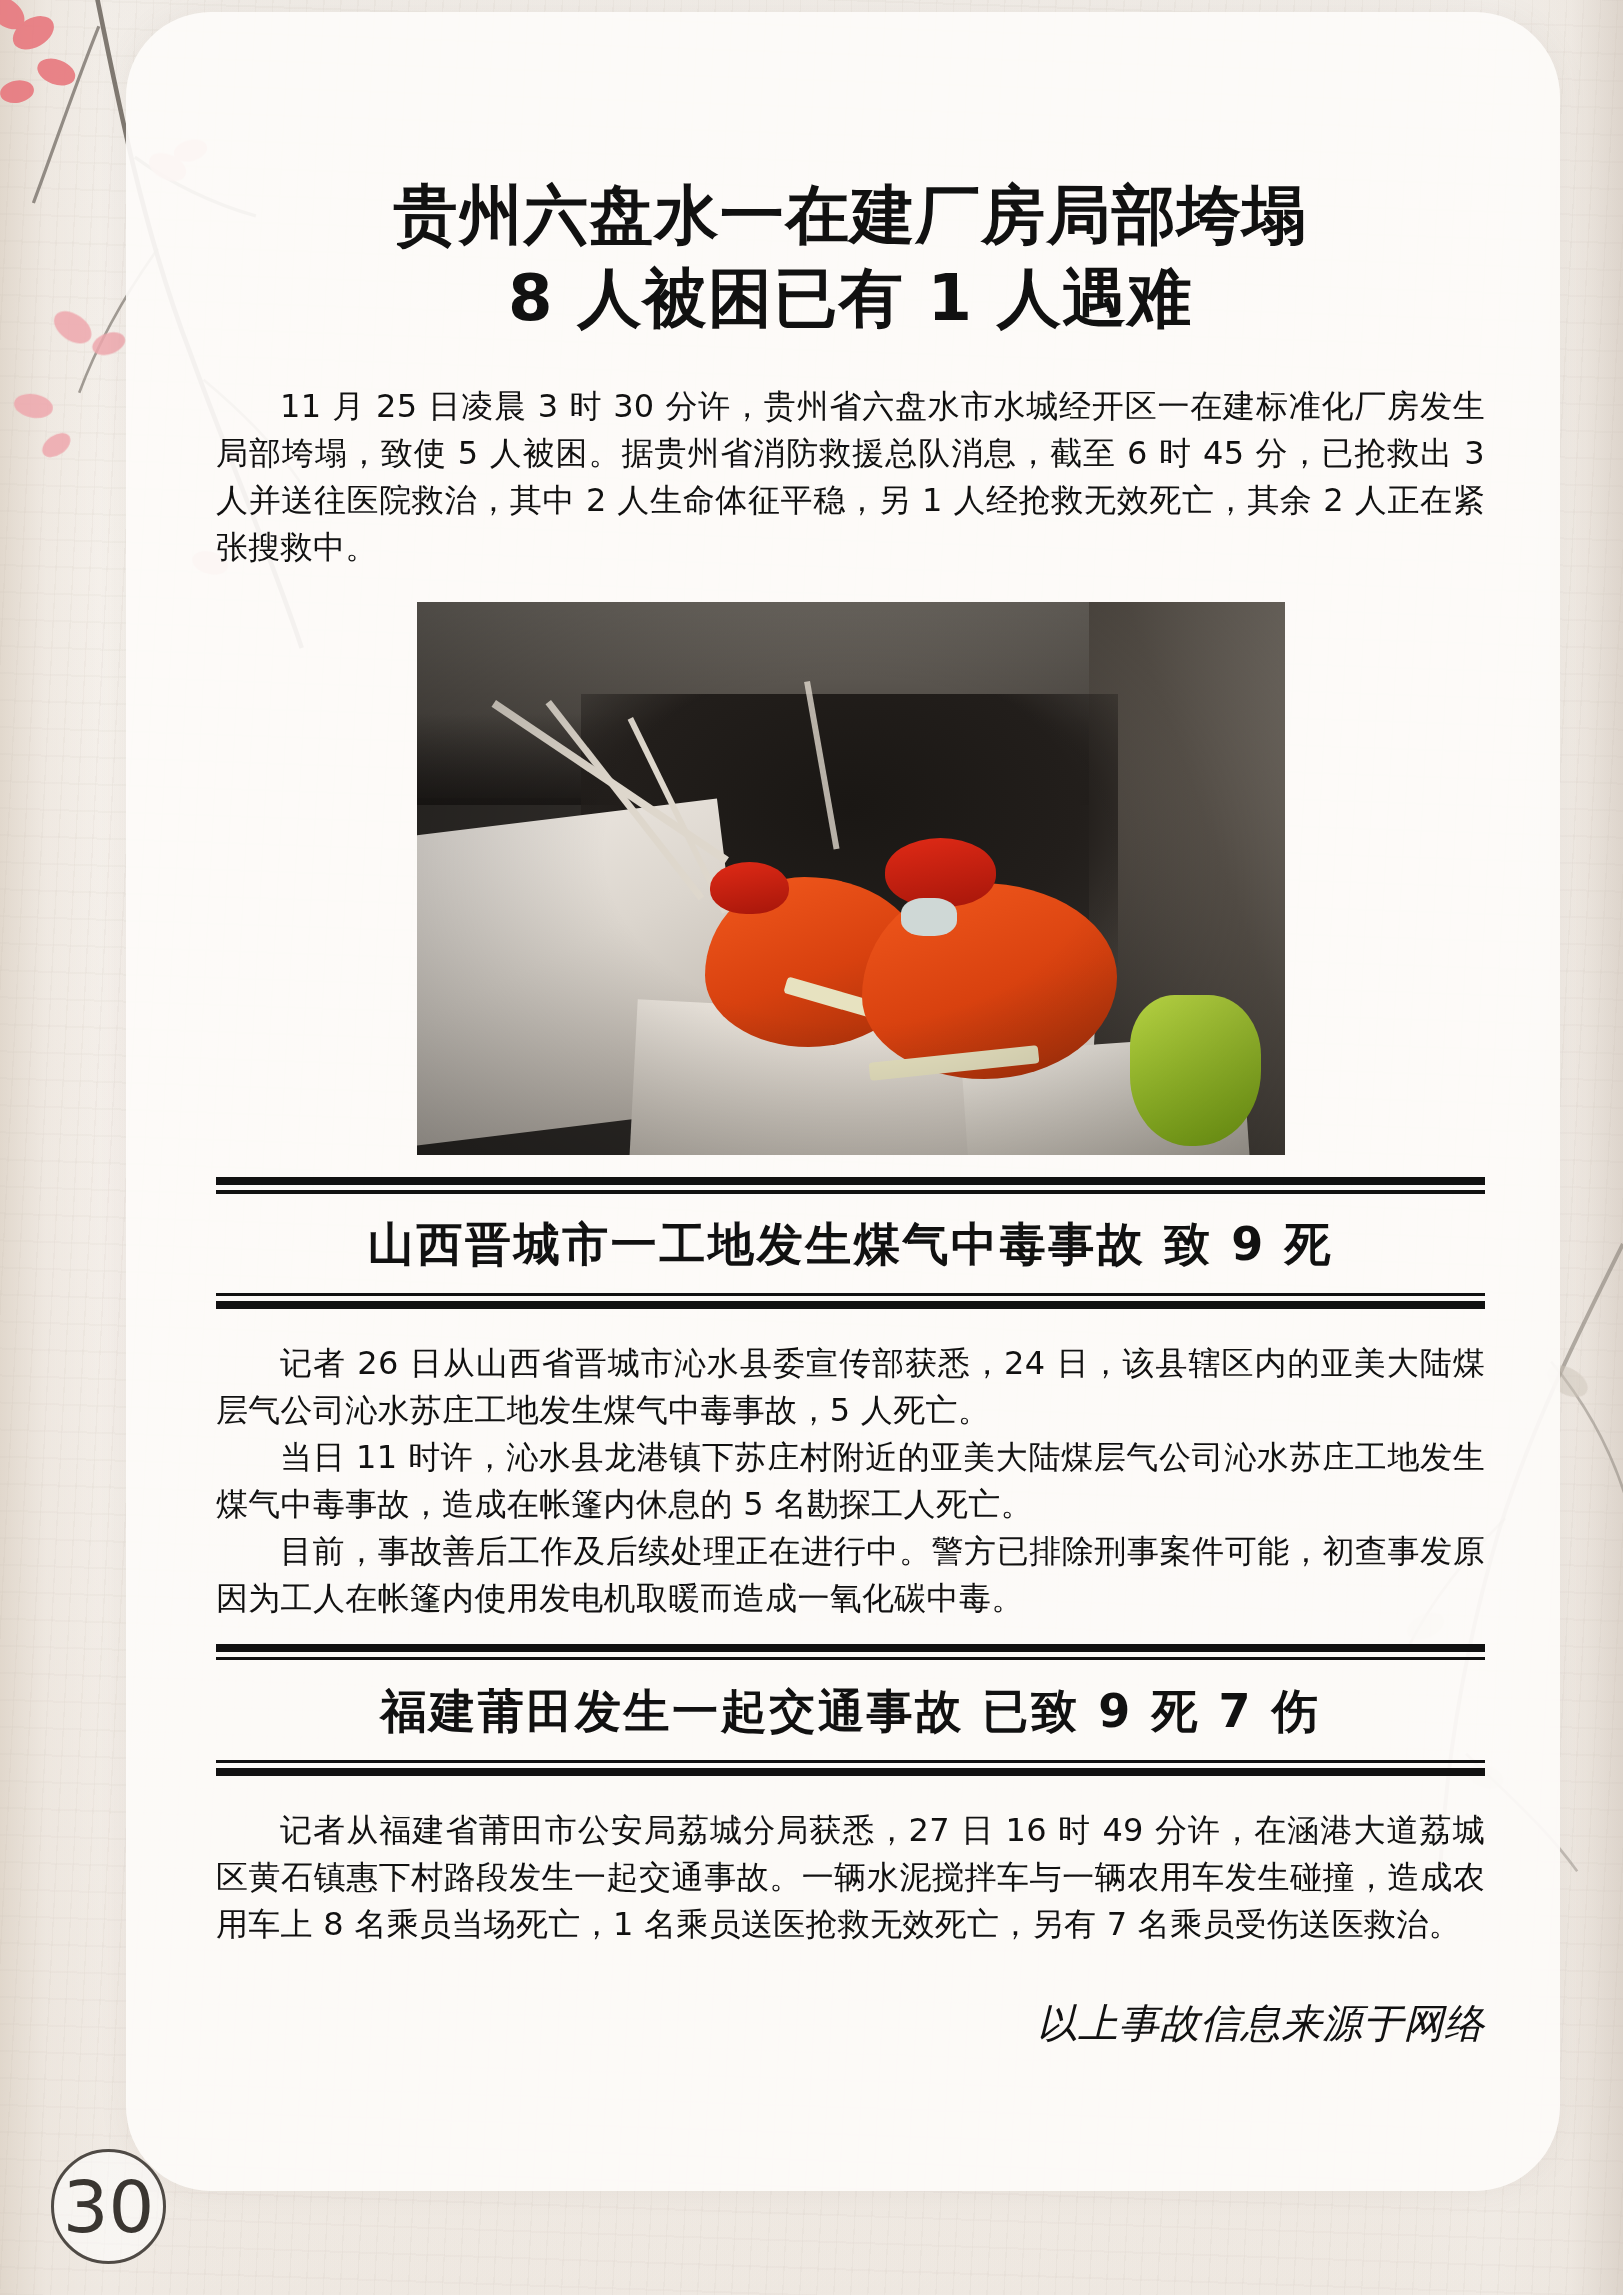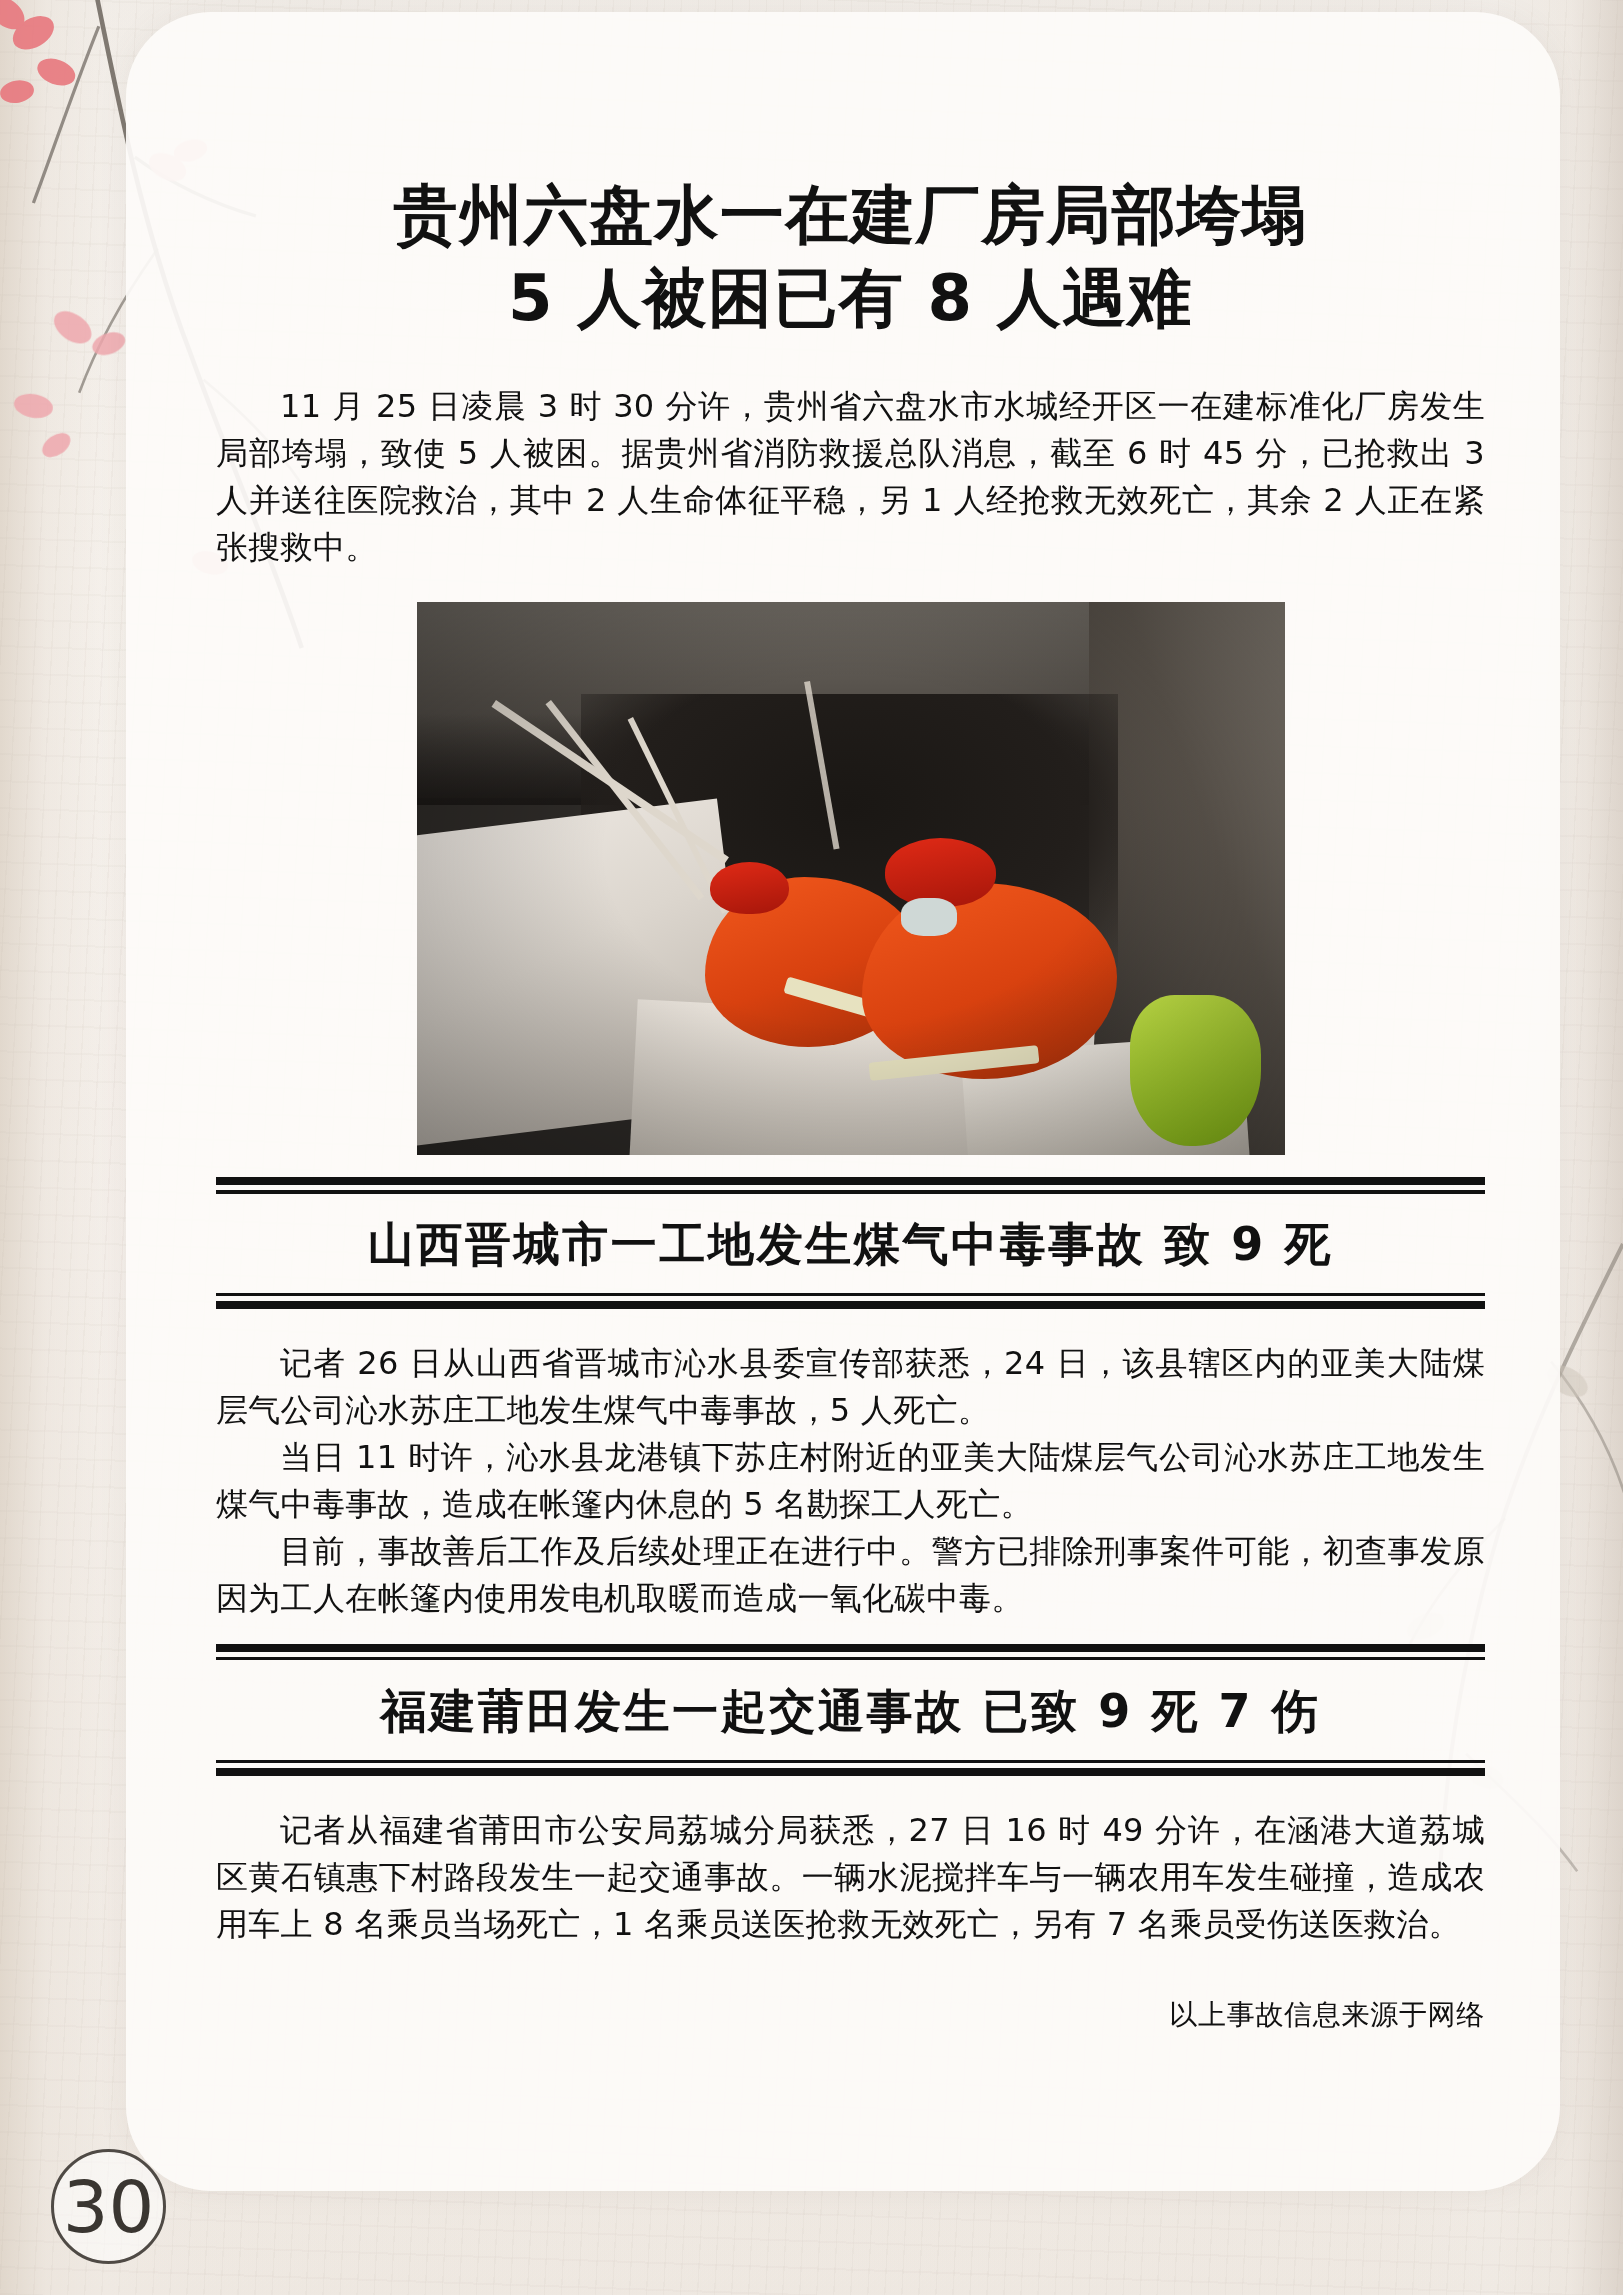--- a/index.html
+++ b/index.html
@@ -194,25 +194,26 @@
   .rule-under::after {
     content: "";
     position: absolute; left: 0; right: 0;
     background: #111111;
   }
   .rule-under::before { top: 0; height: 3.3px; }
   .rule-under::after  { top: 8.5px; height: 7.9px; }
 
   .source-line {
     font-family: "DejaVu Sans", "Liberation Sans", sans-serif;
-    font-size: 28px;
+    font-size: 40px;
     color: #111111;
     text-align: right;
     margin-top: 48px;
     letter-spacing: 0.7px;
+    font-style: italic;
   }
 
   
   .page-number {
     position: absolute;
     left: 51px;
     bottom: 31px;
     width: 109px;
     height: 109px;
     border-radius: 50%;
@@ -266,21 +267,21 @@
   </g>
 </svg>
 
 <div class="card"></div>
 
 <div class="content">
 
   <div>
     <h1 class="headline">
       <span class="ln">贵州六盘水一在建厂房局部垮塌</span>
-      <span class="ln">5 人被困已有 8 人遇难</span>
+      <span class="ln">8 人被困已有 1 人遇难</span>
     </h1>
 
     <div class="para-block">
       <p class="body">11 月 25 日凌晨 3 时 30 分许，贵州省六盘水市水城经开区一在建标准化厂房发生局部垮塌，致使 5 人被困。据贵州省消防救援总队消息，截至 6 时 45 分，已抢救出 3 人并送往医院救治，其中 2 人生命体征平稳，另 1 人经抢救无效死亡，其余 2 人正在紧张搜救中。</p>
     </div>
 
     <div class="photo-wrap">
       <div class="ph-ceiling"></div>
       <div class="ph-rightwall"></div>
       <div class="ph-dark"></div>

